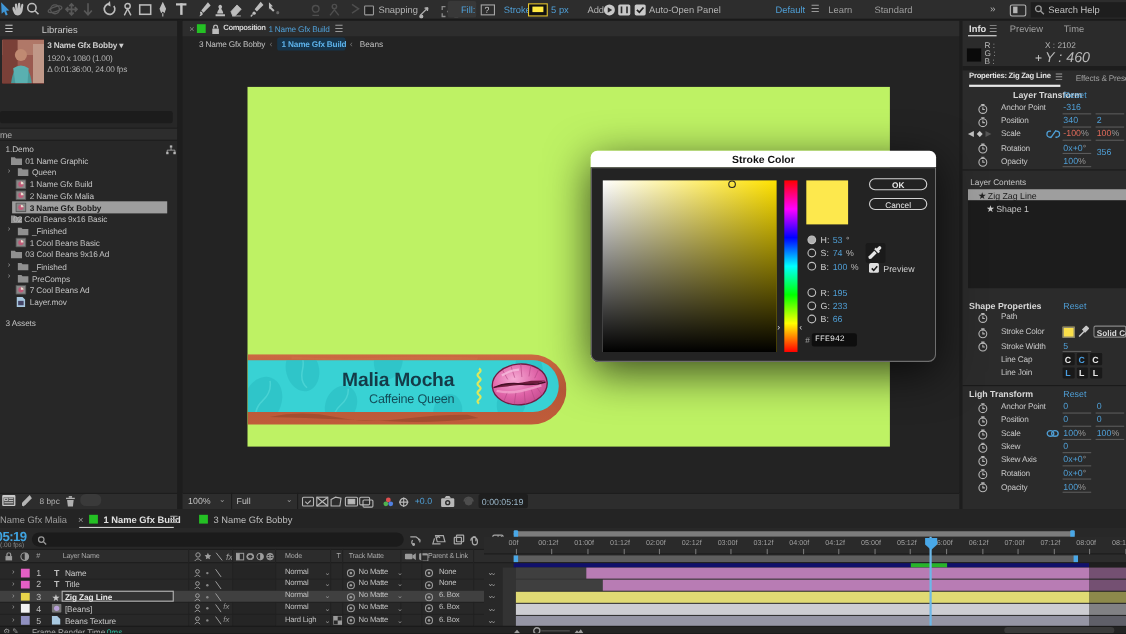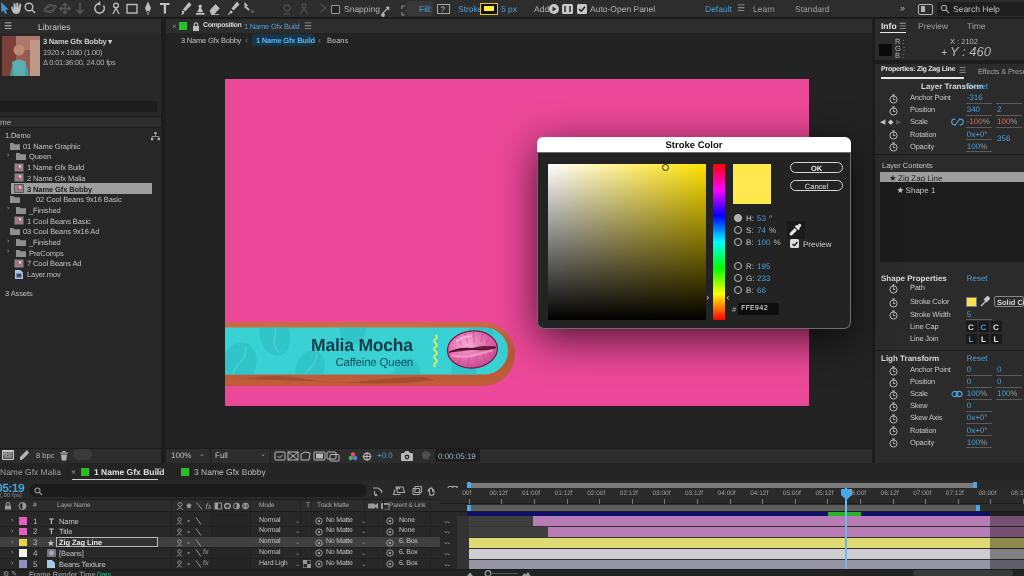--- a/index.html
+++ b/index.html
@@ -208,21 +208,21 @@
         <svg class="abs" style="left:14px;top:164.99999999999997px" width="10" height="9" viewBox="0 0 10 9">
           <rect width="10" height="9" rx="1" fill="#555"></rect>
           <rect x="1" y="1" width="8" height="7" fill="#888"></rect>
           <circle cx="5" cy="4.5" r="2.4" fill="#c05a78"></circle>
           <path d="M5 4.5 L5 2.1 A2.4 2.4 0 0 1 7.4 4.5z" fill="#e8e0d0"></path>
         </svg>
         <div class="txt" style="left:27px;top:165.49999999999997px;font-size:7.5px;letter-spacing:-0.1px;color:#1a1a1a;font-weight:bold">3 Name Gfx Bobby</div>
         <svg class="abs" style="left:10px;top:176.19999999999996px" width="10" height="8" viewBox="0 0 10 8">
           <path d="M0 1 h3.5 l1 1.2 H10 V8 H0z" fill="#8f8f8f"></path>
         </svg>
-        <div class="txt" style="left:36px;top:176.19999999999996px;font-size:7.5px;letter-spacing:-0.1px;color:#c2c2c2">02 Cool Beans 9x16 Basic</div>
+        <div class="txt" style="left:12px;top:176.19999999999996px;font-size:7.5px;letter-spacing:-0.1px;color:#c2c2c2">02 Cool Beans 9x16 Basic</div>
         <div class="txt" style="left:7px;top:186.39999999999995px;font-size:7px;color:#999;">›</div>
         <svg class="abs" style="left:16px;top:186.89999999999995px" width="10" height="8" viewBox="0 0 10 8">
           <path d="M0 1 h3.5 l1 1.2 H10 V8 H0z" fill="#8f8f8f"></path>
         </svg>
         <div class="txt" style="left:29px;top:186.89999999999995px;font-size:7.5px;letter-spacing:-0.1px;color:#c2c2c2">_Finished</div>
         <svg class="abs" style="left:14px;top:197.09999999999994px" width="10" height="9" viewBox="0 0 10 9">
           <rect width="10" height="9" rx="1" fill="#555"></rect>
           <rect x="1" y="1" width="8" height="7" fill="#888"></rect>
           <circle cx="5" cy="4.5" r="2.4" fill="#c05a78"></circle>
           <path d="M5 4.5 L5 2.1 A2.4 2.4 0 0 1 7.4 4.5z" fill="#e8e0d0"></path>
@@ -291,21 +291,21 @@
     <div class="txt" style="left:78px;top:3px;font-size:7.5px;letter-spacing:-0.2px;color:#4f9fd6;">1 Name Gfx Build</div>
     <div class="txt" style="left:138px;top:2px;font-size:9px;color:#9a9a9a;">☰</div>
 
     <div class="txt" style="left:15px;top:17px;font-size:7.5px;letter-spacing:-0.2px;color:#c0c0c0;">3 Name Gfx Bobby</div>
     <div class="txt" style="left:79px;top:16px;font-size:8.5px;color:#777;">‹</div>
     <div class="abs" style="left:86px;top:15px;width:62px;height:12px;background:#16344a;border-radius:2px;"></div>
     <div class="txt" style="left:90px;top:17px;font-size:7.5px;font-weight:bold;letter-spacing:-0.2px;color:#5db2ea;">1 Name Gfx Build</div>
     <div class="txt" style="left:152px;top:16px;font-size:8.5px;color:#777;">‹</div>
     <div class="txt" style="left:161px;top:17px;font-size:7.5px;color:#c0c0c0;">Beans</div>
 
-    <div class="abs" style="left:59px;top:60px;width:584px;height:327px;background:#ec4899;overflow:hidden;">
+    <div class="abs" style="left:59px;top:60px;width:584px;height:327px;background:#bef264;overflow:hidden;">
 
       <div class="abs" id="banner" style="left:0;top:242.5px;width:290px;height:65px;">
         <svg width="290" height="65" viewBox="0 0 290 65">
           <defs>
             <linearGradient id="rust" x1="0" y1="0" x2="0" y2="1">
               <stop offset="0" stop-color="#cc6a42"></stop>
                 <stop offset="0.5" stop-color="#b75838"></stop>
                 <stop offset="1" stop-color="#c05c3a"></stop>
             </linearGradient>
             <radialGradient id="lipg" cx="0.4" cy="0.35" r="0.8">

